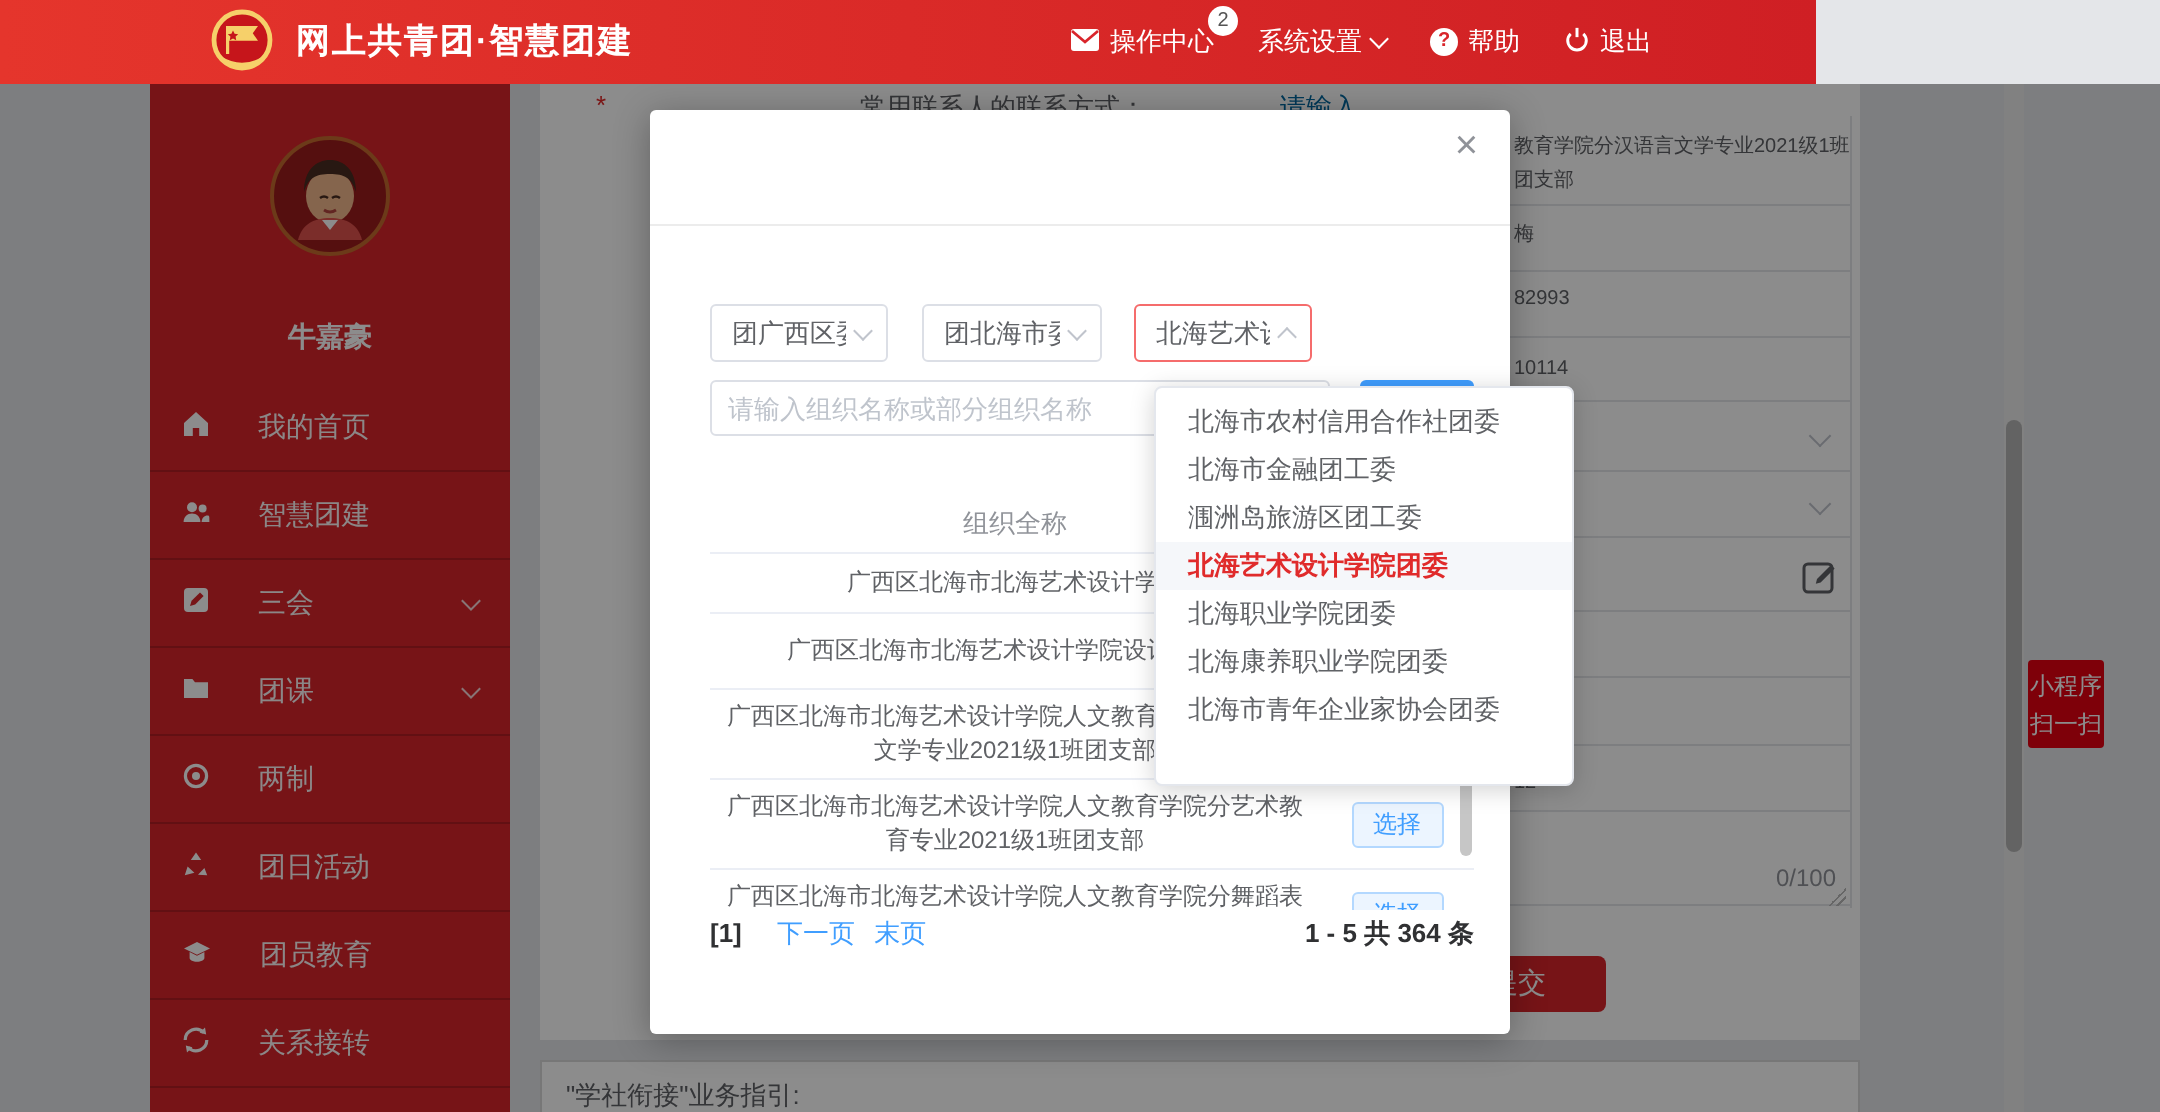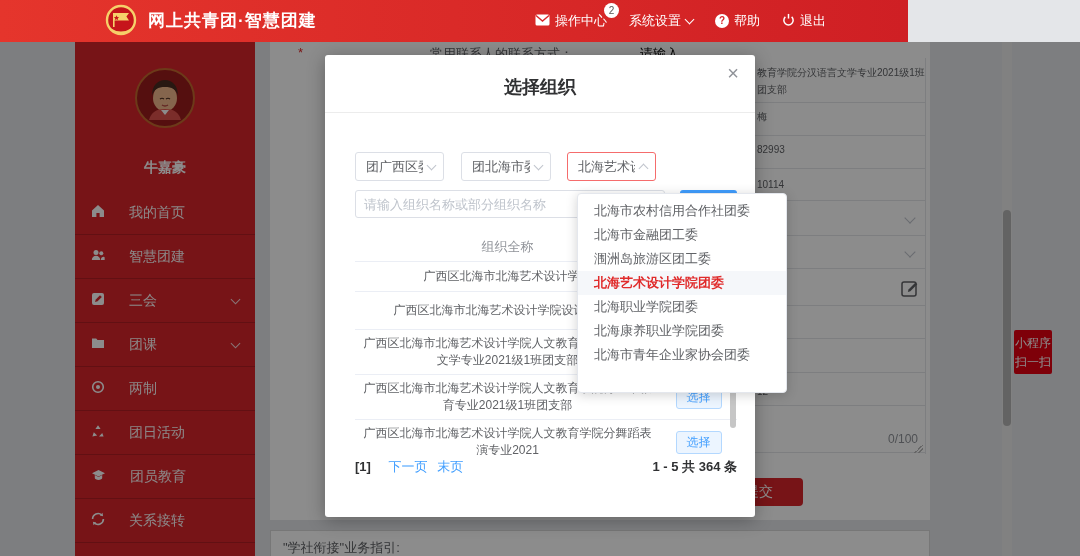--- a/index.html
+++ b/index.html
@@ -33,21 +33,21 @@
   .frag { position:absolute; font-size:10px; color:#606266; white-space:nowrap; }
   .fline { position:absolute; left:180px; width:475px; border-top:1px solid #e3e6ea; }
   #f-vline { position:absolute; left:655px; top:16px; height:396px; border-left:1px solid #e3e6ea; }
   .f-chev { position:absolute; width:8px; height:8px; border-right:1.6px solid #c0c4cc; border-bottom:1.6px solid #c0c4cc; transform:rotate(45deg); }
   #char-counter { position:absolute; right:12px; top:390px; font-size:12px; color:#909399; }
   #resize-corner { position:absolute; left:644px; top:402px; width:9px; height:9px;
     background:linear-gradient(135deg,transparent 50%,#bbb 50%,#bbb 58%,transparent 58%,transparent 72%,#bbb 72%,#bbb 80%,transparent 80%); }
   #submit-btn { position:absolute; left:445px; top:436px; width:88px; height:28px; background:#d9252b; color:#fff; border:none; border-radius:4px; font-size:14px; cursor:pointer; }
   #req-star { position:absolute; left:28px; top:3px; color:#e02b2b; font-size:13px; }
   #bg-form-label { position:absolute; left:160px; top:3px; font-size:13px; color:#606266; }
-  #bg-placeholder { position:absolute; left:370px; top:3px; font-size:13px; color:#000000; }
+  #bg-placeholder { position:absolute; left:370px; top:3px; font-size:13px; color:#0369a1; }
 
   
   #guide-panel { position:absolute; left:270px; top:530px; width:660px; height:40px; background:#fff; border:1px solid #d9d9d9; z-index:2; padding:8px 12px; font-size:13px; color:#606266; }
 
   
   #mini-badge { position:absolute; left:1014px; top:330px; width:38px; height:44px; background:#e60012; color:#fff; z-index:10; font-size:12px; line-height:1.6; text-align:center; padding-top:4px; border-radius:2px; cursor:pointer; }
 
   
   #page-scrollbar { position:absolute; left:1002px; top:42px; width:10px; height:514px; background:#ececec; z-index:5; }
   #page-scroll-thumb { position:absolute; left:1px; top:168px; width:8px; height:216px; background:#b5b5b5; border-radius:4px; }
@@ -61,21 +61,21 @@
   #modal-close { position:absolute; right:16px; top:8px; font-size:20px; color:#909399; cursor:pointer; line-height:1; }
   #modal-divider { position:absolute; left:0; top:57px; width:100%; border-top:1px solid #ececec; }
   .m-select { position:absolute; top:97px; height:29px; border:1px solid #dcdfe6; border-radius:3px; font-size:13px; color:#606266; display:flex; align-items:center; padding:0 20px 0 10px; cursor:pointer; background:#fff; }
   .m-select .sel-text { overflow:hidden; white-space:nowrap; max-width:100%; }
   .m-select .chev { border-color:#c0c4cc; position:absolute; right:8px; }
   #m-select-3 { border-color:#f56c6c; }
   #m-search-input { position:absolute; left:30px; top:135px; width:310px; height:28px; border:1px solid #dcdfe6; border-radius:3px; padding:0 8px; font-size:13px; color:#606266; font-family:inherit; }
   #m-search-input::placeholder { color:#bfc4cc; }
   #m-search-btn { position:absolute; left:355px; top:135px; width:57px; height:28px; background:#409eff; border:none; border-radius:3px; color:#fff; font-size:13px; cursor:pointer; }
   #m-table { position:absolute; left:30px; top:177px; width:382px; height:223px; overflow:hidden; }
-  .t-head { display:flex; border-bottom:1px solid #ebeef5; height:30px; align-items:center; }
+  .t-head { display:flex; border-bottom:1px solid #ebeef5; height:30px; align-items:center;margin-top:15px; }
   .t-head .th-name { width:305px; text-align:center; font-size:13px; color:#909399; }
   .t-row { display:flex; border-bottom:1px solid #ebeef5; align-items:center; }
   .td-name { width:305px; text-align:center; font-size:12px; color:#606266; line-height:1.45; padding:4px 6px; }
   .td-action { width:77px; text-align:center; }
   .sel-btn { width:46px; height:23px; background:#ecf5ff; border:1px solid #b3d8ff; color:#409eff; font-size:12px; border-radius:3px; cursor:pointer; }
   #t-scroll-thumb { position:absolute; left:405px; top:318px; width:6px; height:55px; background:#c6c6c6; border-radius:3px; }
   #m-pagination { position:absolute; left:30px; top:403px; width:382px; height:22px; font-size:13px; }
   #pg-current { color:#303133; font-weight:bold; }
   .pg-link { color:#409eff; cursor:pointer; margin-left:14px; }
   .pg-link + .pg-link { margin-left:6px; }
@@ -256,21 +256,20 @@
   <div>扫一扫</div>
 </div>
 
 <div id="page-scrollbar">
   <div id="page-scroll-thumb"></div>
 </div>
 
 <div id="overlay"></div>
 
 <div id="modal">
-  <div id="modal-title">选择组织</div>
   <div id="modal-close">×</div>
   <div id="modal-divider"></div>
 
   <div class="m-select" id="m-select-1" style="left:30px; width:89px">
     <span class="sel-text">团广西区委</span>
     <span class="chev"></span>
   </div>
   <div class="m-select" id="m-select-2" style="left:136px; width:90px">
     <span class="sel-text">团北海市委</span>
     <span class="chev"></span>

